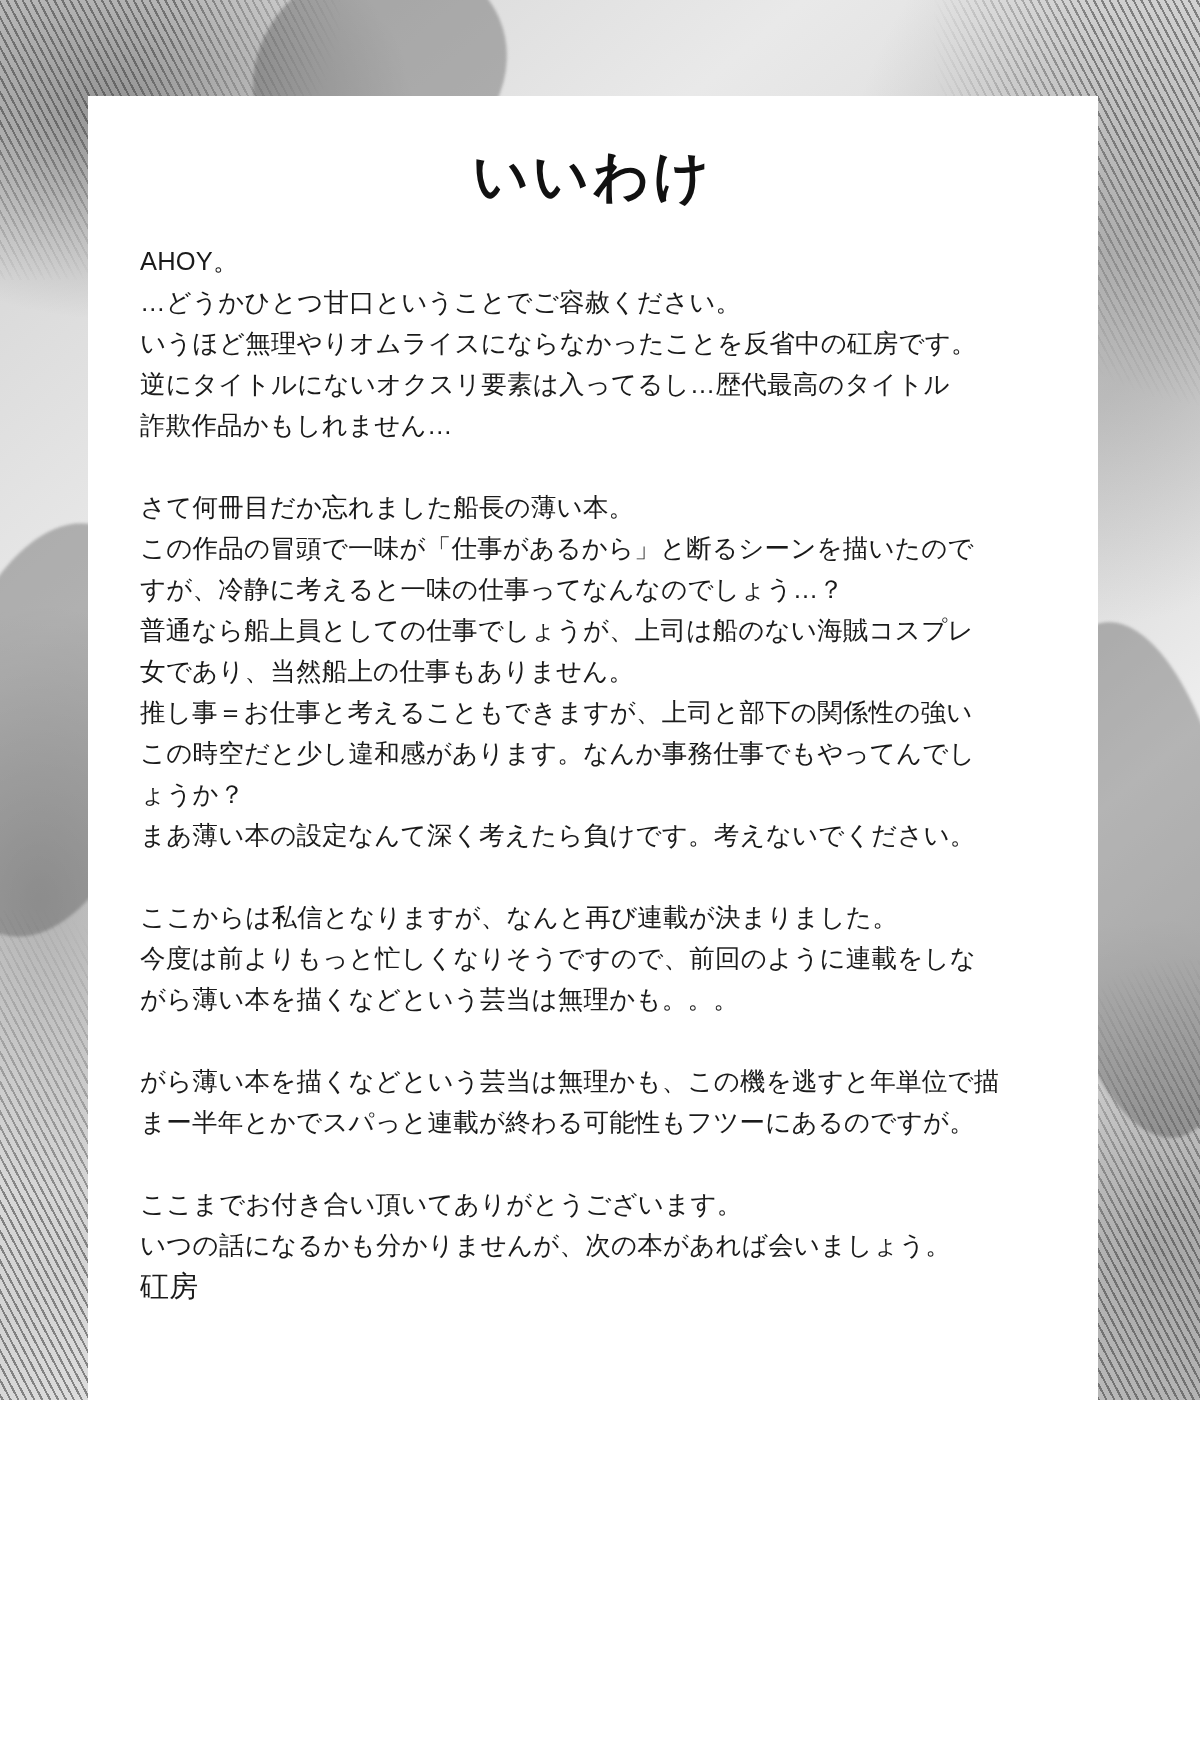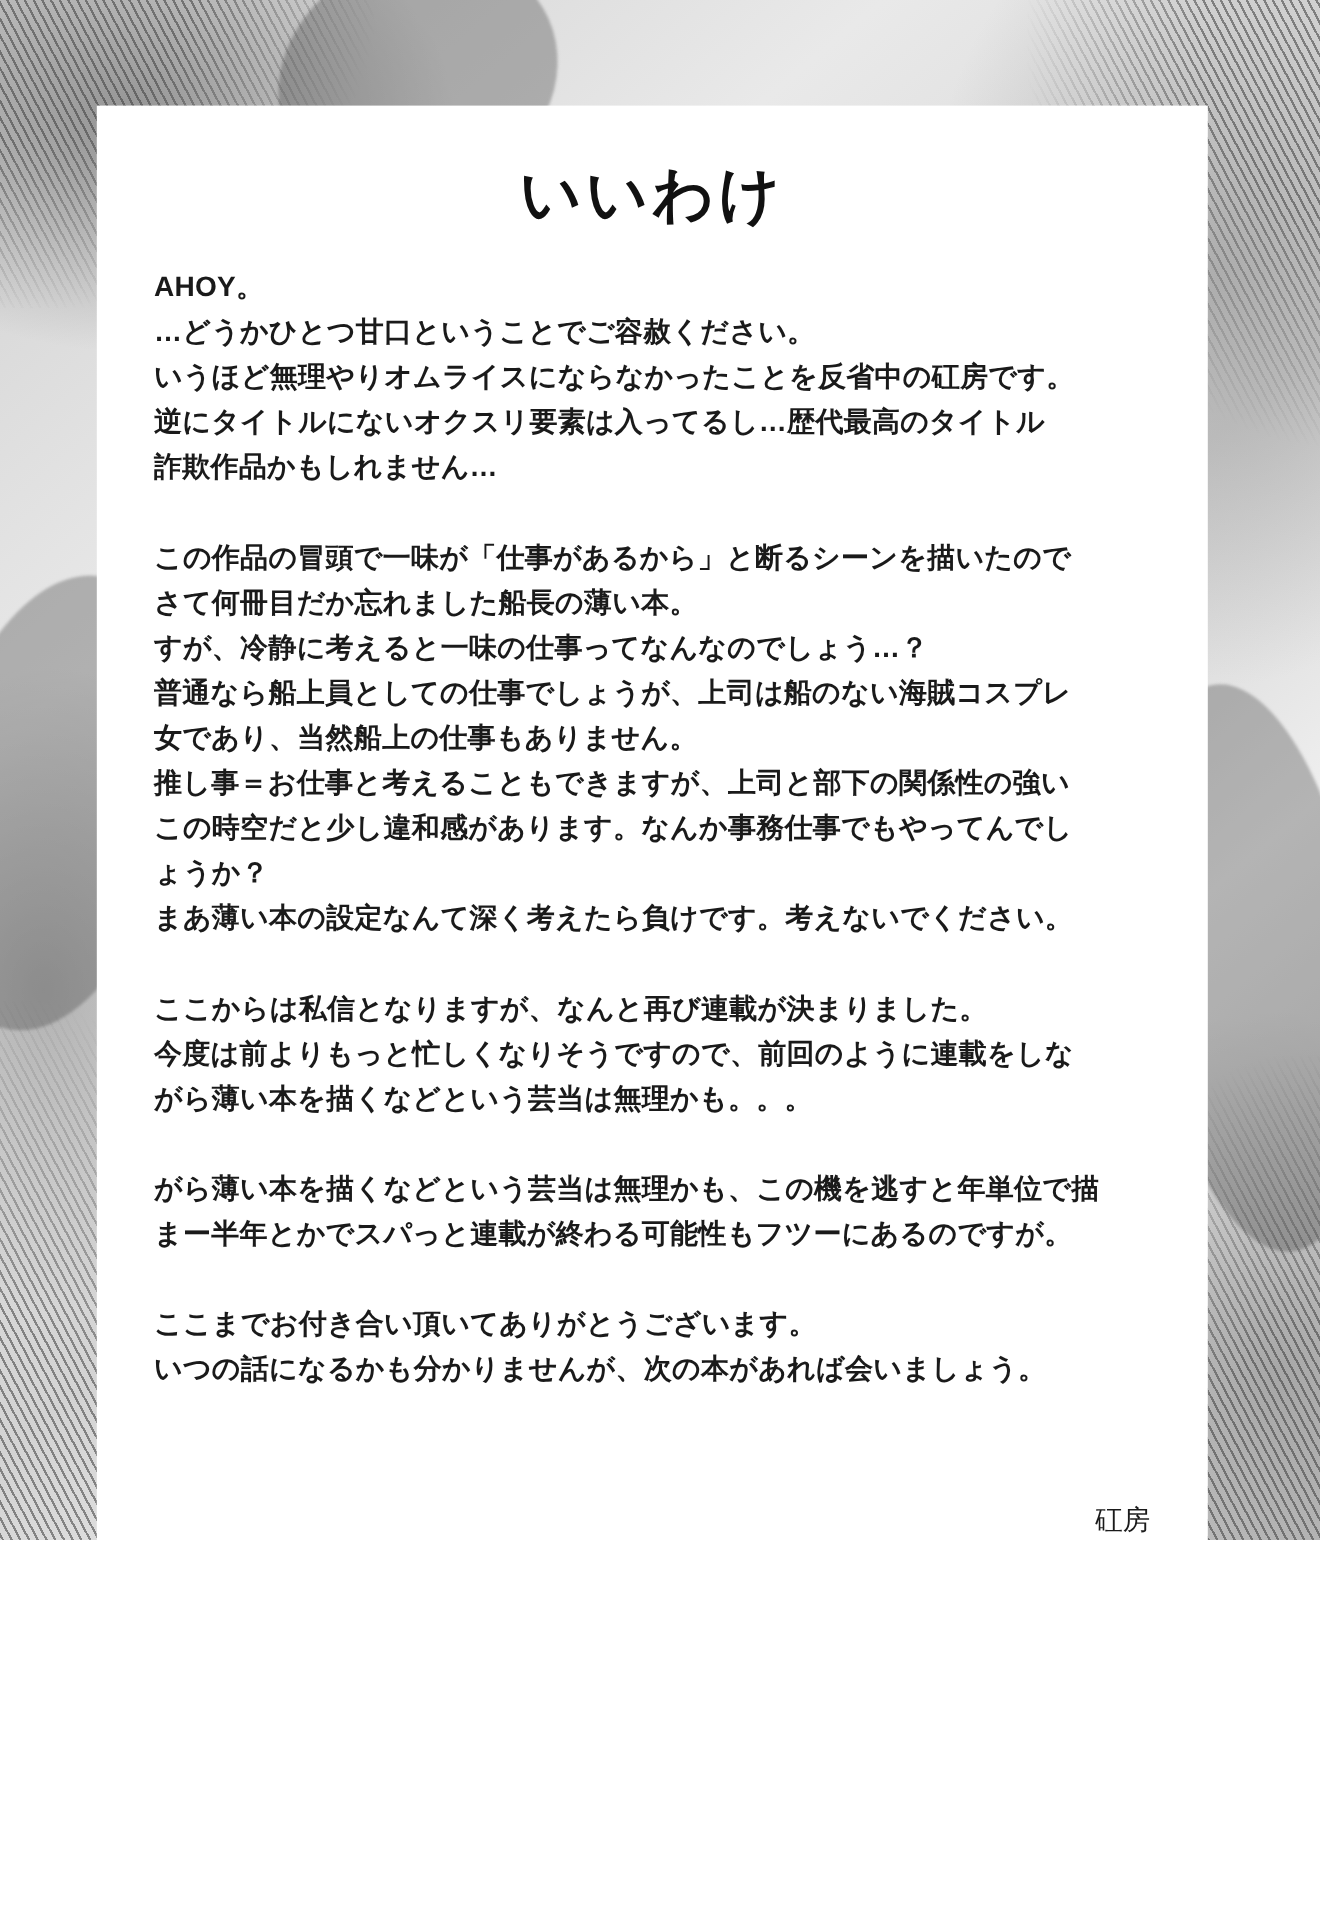--- a/index.html
+++ b/index.html
@@ -90,34 +90,31 @@
 
   .body {
     color: #1a1a1a;
     font-size: 25.5px;
     line-height: 41px;
     letter-spacing: 0.2px;
     font-family: "Liberation Sans", "DejaVu Sans", sans-serif;
   }
   .para {
     margin: 0 0 0 0;
-    font-weight: bold;
   }
   .spacer {
     height: 41px;
   }
   .line {
     white-space: pre-wrap;
   }
 
   .signature {
-    margin-top: 96px;
-    font-size: 25px;
+    font-size: 29px;
     color: #1a1a1a;
-    text-align: right;
   }
 </style>
 </head>
 <body>
 
 <div class="page">
 
   <div class="bg"></div>
   <div class="hatch tl"></div>
   <div class="hatch tr"></div>
@@ -137,22 +134,22 @@
         <div class="line">AHOY。</div>
         <div class="line">…どうかひとつ甘口ということでご容赦ください。</div>
         <div class="line">いうほど無理やりオムライスにならなかったことを反省中の矼房です。</div>
         <div class="line">逆にタイトルにないオクスリ要素は入ってるし…歴代最高のタイトル</div>
         <div class="line">詐欺作品かもしれません…</div>
       </div>
 
       <div class="spacer"></div>
 
       <div class="para">
+        <div class="line">さて何冊目だか忘れました船長の薄い本。</div>
         <div class="line">この作品の冒頭で一味が「仕事があるから」と断るシーンを描いたので</div>
-        <div class="line">さて何冊目だか忘れました船長の薄い本。</div>
         <div class="line">すが、冷静に考えると一味の仕事ってなんなのでしょう…？</div>
         <div class="line">普通なら船上員としての仕事でしょうが、上司は船のない海賊コスプレ</div>
         <div class="line">女であり、当然船上の仕事もありません。</div>
         <div class="line">推し事＝お仕事と考えることもできますが、上司と部下の関係性の強い</div>
         <div class="line">この時空だと少し違和感があります。なんか事務仕事でもやってんでし</div>
         <div class="line">ょうか？</div>
         <div class="line">まあ薄い本の設定なんて深く考えたら負けです。考えないでください。</div>
       </div>
 
       <div class="spacer"></div>

